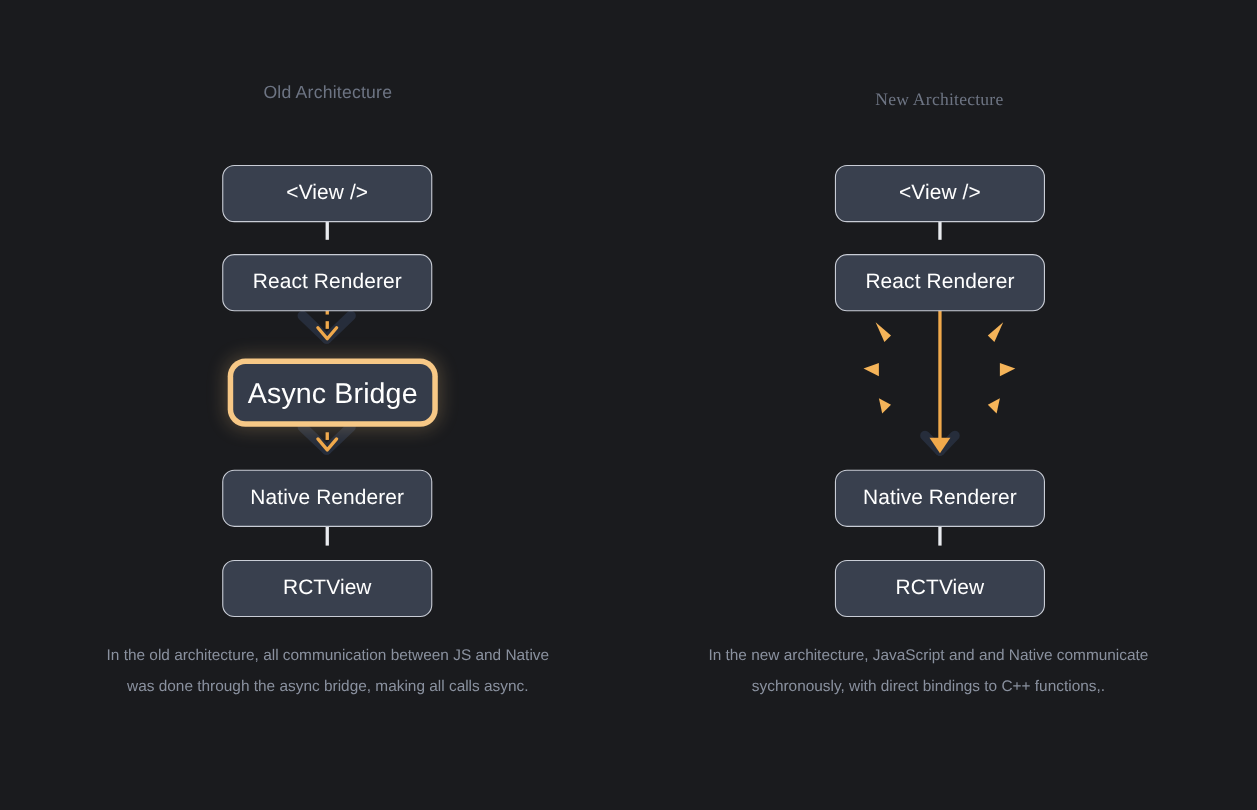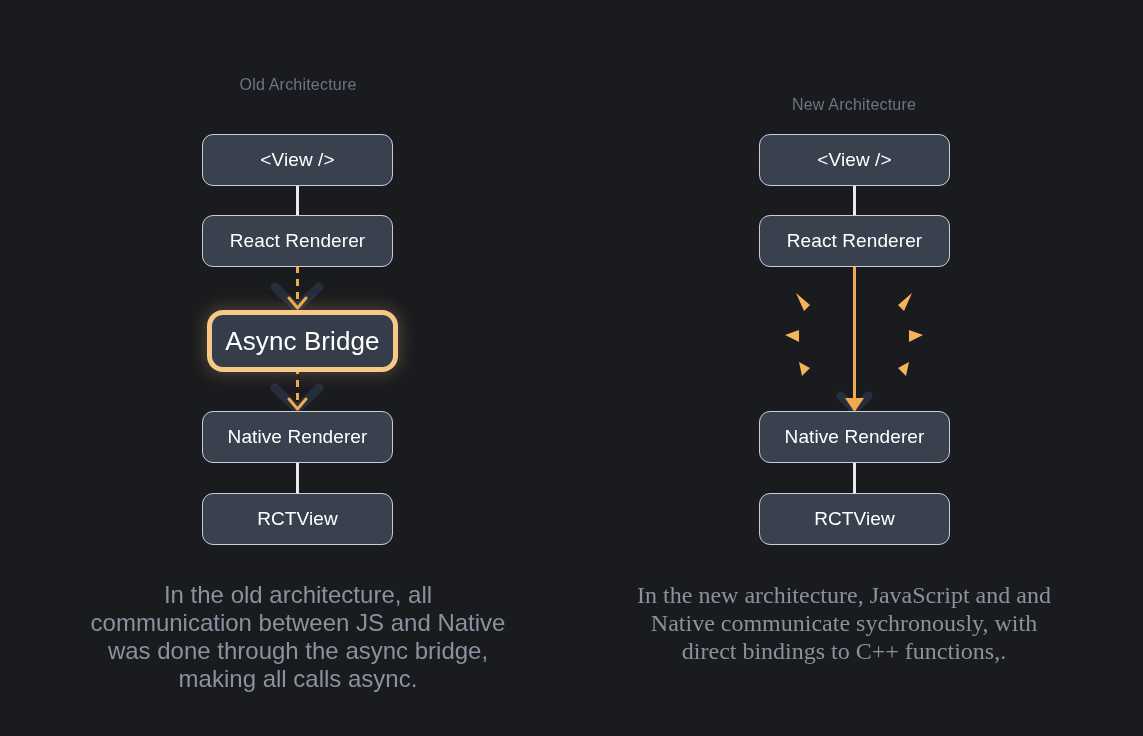--- a/index.html
+++ b/index.html
@@ -24,38 +24,39 @@
   
   .col-header {
     position: absolute;
     font-size: 16px;
     color: #6d7483;
     letter-spacing: 0.2px;
     white-space: nowrap;
     text-align: center;
   }
   #hdr-old  { left: 198px; top: 76px; width: 200px; }
-  #hdr-new  { left: 754px; top: 96px; width: 200px; }
+  #hdr-new  { left: 754px; top: 82px; width: 200px; font-family: Liberation Serif, serif; }
 
   
   .node {
     position: absolute;
     box-sizing: border-box;
     width: 191px;
     height: 52px;
     border-radius: 11px;
     background: #39404e;
     border: 1.4px solid #c9cdd6;
     color: #ffffff;
     font-size: 19px;
     display: flex;
     align-items: center;
     justify-content: center;
     letter-spacing: 0.1px;
     z-index: 5;
+    margin-top: 16px;
   }
   .node.hl {
     border: none;
     background: transparent;
     padding: 5px;
     width: 191px;
     height: 62px;
     border-radius: 16px;
     background-color: #f7c886;
     box-shadow: 0 0 16px 3px rgba(247,200,134,0.22);
@@ -136,28 +137,28 @@
     top: 255px;
     width: 3px;
     height: 148px;
     background: #f0a94b;
     z-index: 3;
   }
 
   
   .caption {
     position: absolute;
-    font-size: 24px;
+    font-size: 14px;
     line-height: 28px;
     color: #8a919f;
     text-align: center;
     white-space: pre-line;
   }
   #cap-old { left: 88px;  top: 581px; width: 420px; }
-  #cap-new { left: 628px; top: 581px; width: 432px; font-family: Liberation Serif, serif; }
+  #cap-new { left: 628px; top: 581px; width: 432px; }
 </style>
 </head>
 <body>
 
 <div class="canvas">
 
   <svg class="svg-layer" viewBox="0 0 1143 736" xmlns="http://www.w3.org/2000/svg">
 
     <g fill="none" stroke="#262d3b" stroke-width="9" stroke-linecap="round">
       <path d="M 275 287 L 297 308"></path>

